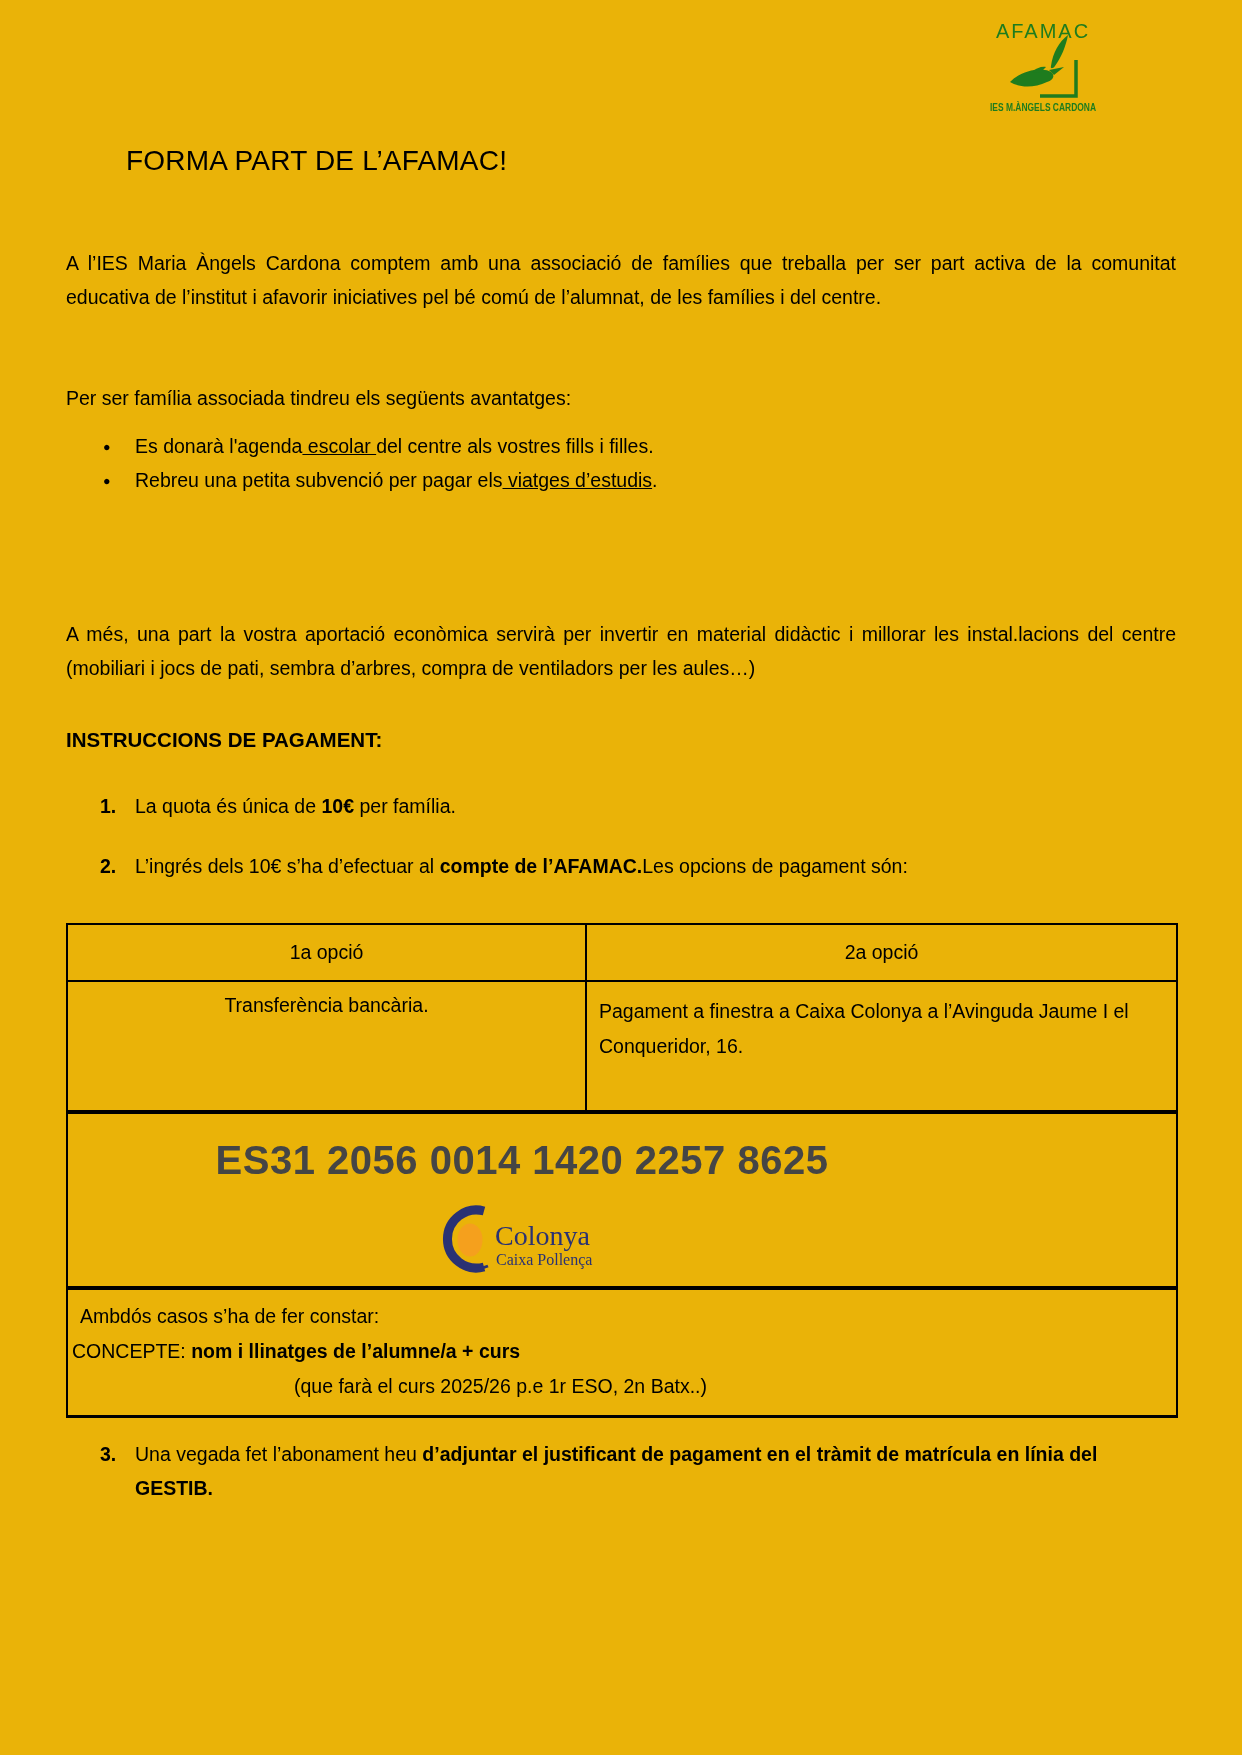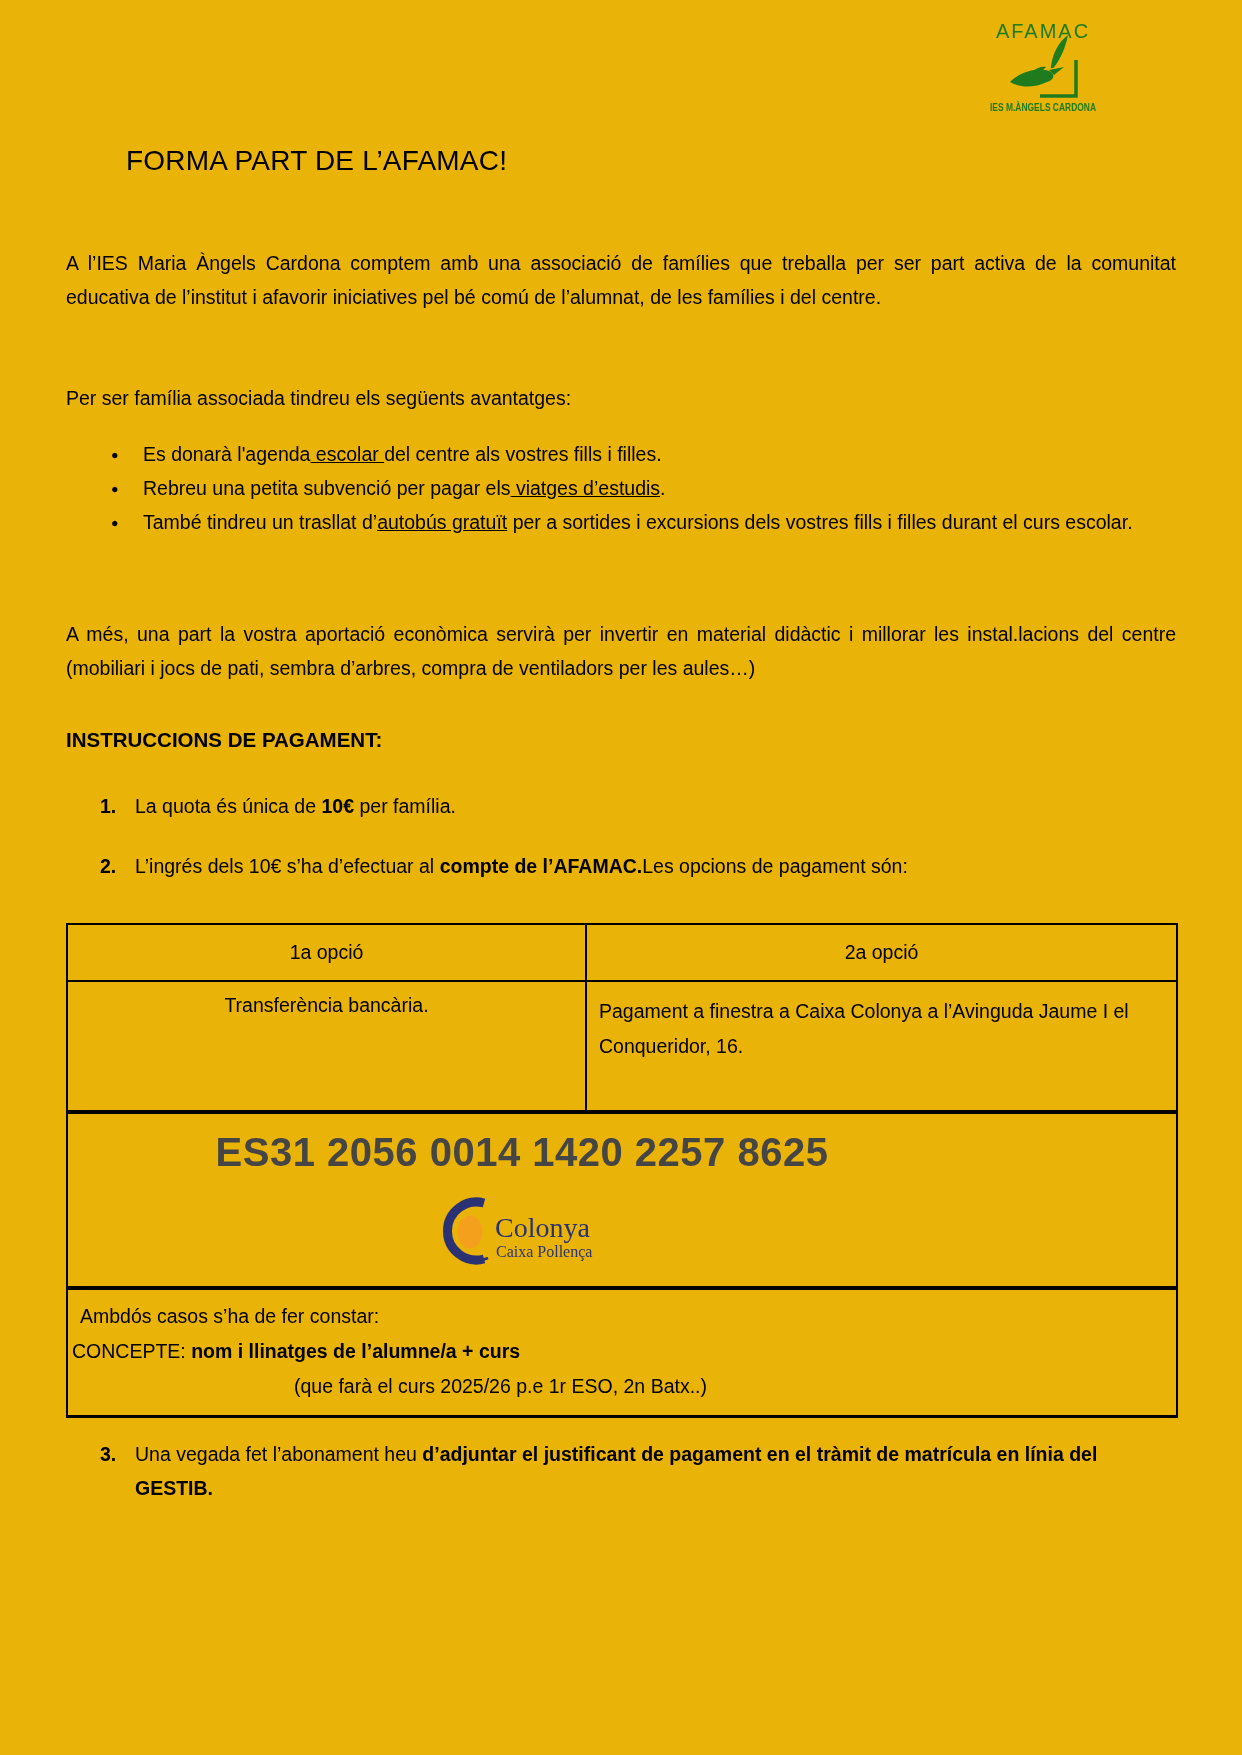--- a/index.html
+++ b/index.html
@@ -17,21 +17,21 @@
   
   .doc-title{position:absolute;left:80px;top:144px;width:1110px;
     font-size:28px;line-height:34px;letter-spacing:.2px;margin-left:46px;}
 
   .para{position:absolute;left:66px;width:1110px;line-height:34px;text-align:justify;}
   .p-intro{top:226px;}
   .p-lead{top:361px;text-align:left;}
   .p-contrib{top:597px;}
 
   
-  .bullets{position:absolute;left:103px;top:429px;width:1073px;line-height:34px;list-style:none;margin:8px;padding:0;}
+  .bullets{position:absolute;left:103px;top:429px;width:1073px;line-height:34px;list-style:none;margin:0;padding:0;}
   .bullets li{position:relative;padding-left:32px;}
   .bullets li::before{content:"●";position:absolute;left:0;top:1px;font-size:12.5px;}
   .bullets .just{text-align:justify;}
   .u{text-decoration:underline;}
 
   .section-heading{position:absolute;left:66px;top:723px;font-size:20.5px;font-weight:bold;line-height:34px;}
 
   
   .step{position:absolute;left:100px;width:1076px;padding-left:35px;box-sizing:border-box;line-height:34px;}
   .step .num{position:absolute;left:0;top:0;font-weight:bold;}
@@ -44,21 +44,21 @@
   .pay-table{position:absolute;left:66px;top:923px;width:1110px;border-collapse:collapse;table-layout:fixed;
     font-size:19.5px;}
   .pay-table td{border:2px solid #000;vertical-align:top;padding:0;}
   .pay-table .hdr td{height:55px;text-align:center;vertical-align:middle;}
   .col-1{width:519px;}
   .col-2{width:591px;}
   .opt-row td{height:116px;}
   .opt-cell-1{text-align:center;padding-top:12px !important;margin-top:28px;}
   .opt-cell-2{text-align:left;padding:12px 14px 0 12px !important;line-height:35px;}
   .iban-row td{border-top:4px solid #000 !important;height:172px;text-align:center;padding-right:200px !important;}
-  .iban-text{margin-top:16px;font-size:40px;font-weight:bold;color:#454545;line-height:44px;letter-spacing:.5px;}
+  .iban-text{margin-top:24px;font-size:40px;font-weight:bold;color:#454545;line-height:44px;letter-spacing:.5px;}
   .colonya-logo{display:block;margin:18px auto 0 auto;}
   .note-row td{border-top:4px solid #000 !important;border-bottom:3px solid #000 !important;
     height:116px;padding:9px 10px 0 4px !important;line-height:35px;text-align:left;}
   .note-l1{padding-left:8px;}
   .note-l3{padding-left:222px;}
 
   
   .contact{position:absolute;left:66px;top:1567px;width:1110px;line-height:34px;}
   .contact a{color:#1155cc;text-decoration:underline;}
 </style>
@@ -83,21 +83,20 @@
 
   <div class="doc-title">FORMA PART DE L’AFAMAC!</div>
 
   <p class="para p-intro">A l’IES Maria Àngels Cardona comptem amb una associació de famílies que treballa per ser part activa de la comunitat educativa de l’institut i afavorir iniciatives pel bé comú de l’alumnat, de les famílies i del centre.</p>
 
   <p class="para p-lead">Per ser família associada tindreu els següents avantatges:</p>
 
   <ul class="bullets">
     <li><span>Es donarà l'agenda</span><span class="u"> escolar </span><span>del centre als vostres fills i filles.</span></li>
     <li><span>Rebreu una petita subvenció per pagar els</span><span class="u"> viatges d’estudis</span><span>.</span></li>
-    <li class="just"><span>També tindreu un trasllat d’</span><span class="u">autobús gratuït</span><span> per a sortides i excursions dels vostres fills i filles durant el curs escolar.</span></li>
   </ul>
 
   <p class="para p-contrib">A més, una part  la vostra aportació econòmica servirà per invertir en material didàctic i millorar les instal.lacions del centre (mobiliari i jocs de pati, sembra d’arbres, compra de ventiladors per les aules…)</p>
 
   <div class="section-heading">INSTRUCCIONS DE PAGAMENT:</div>
 
   <div class="step step-1">
     <span class="num">1.</span><span>La quota és única de </span><span class="b">10€</span><span> per família.</span>
   </div>
 

